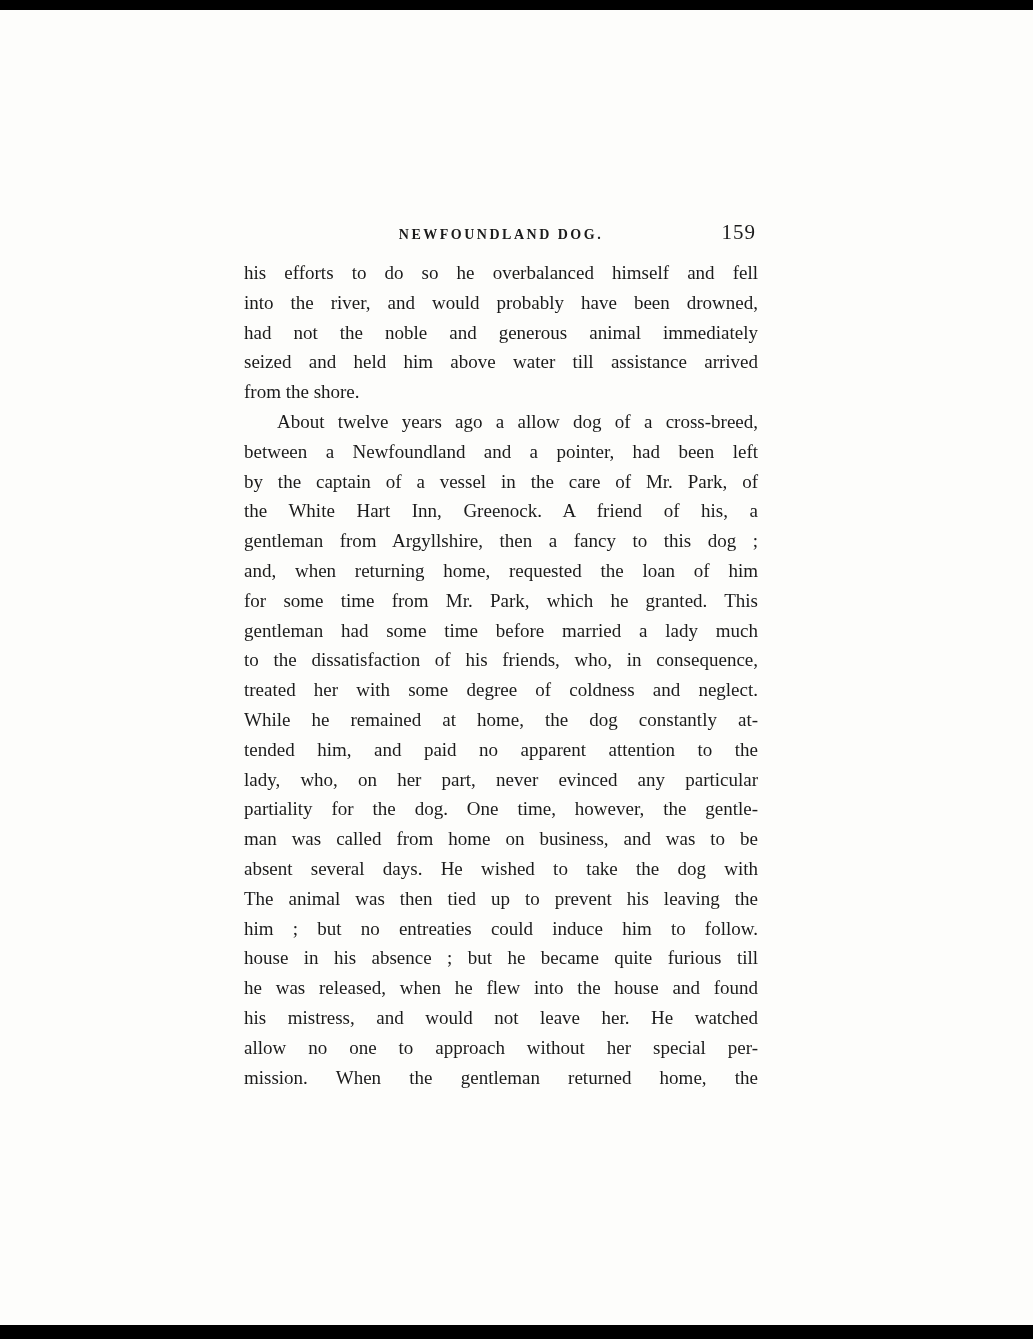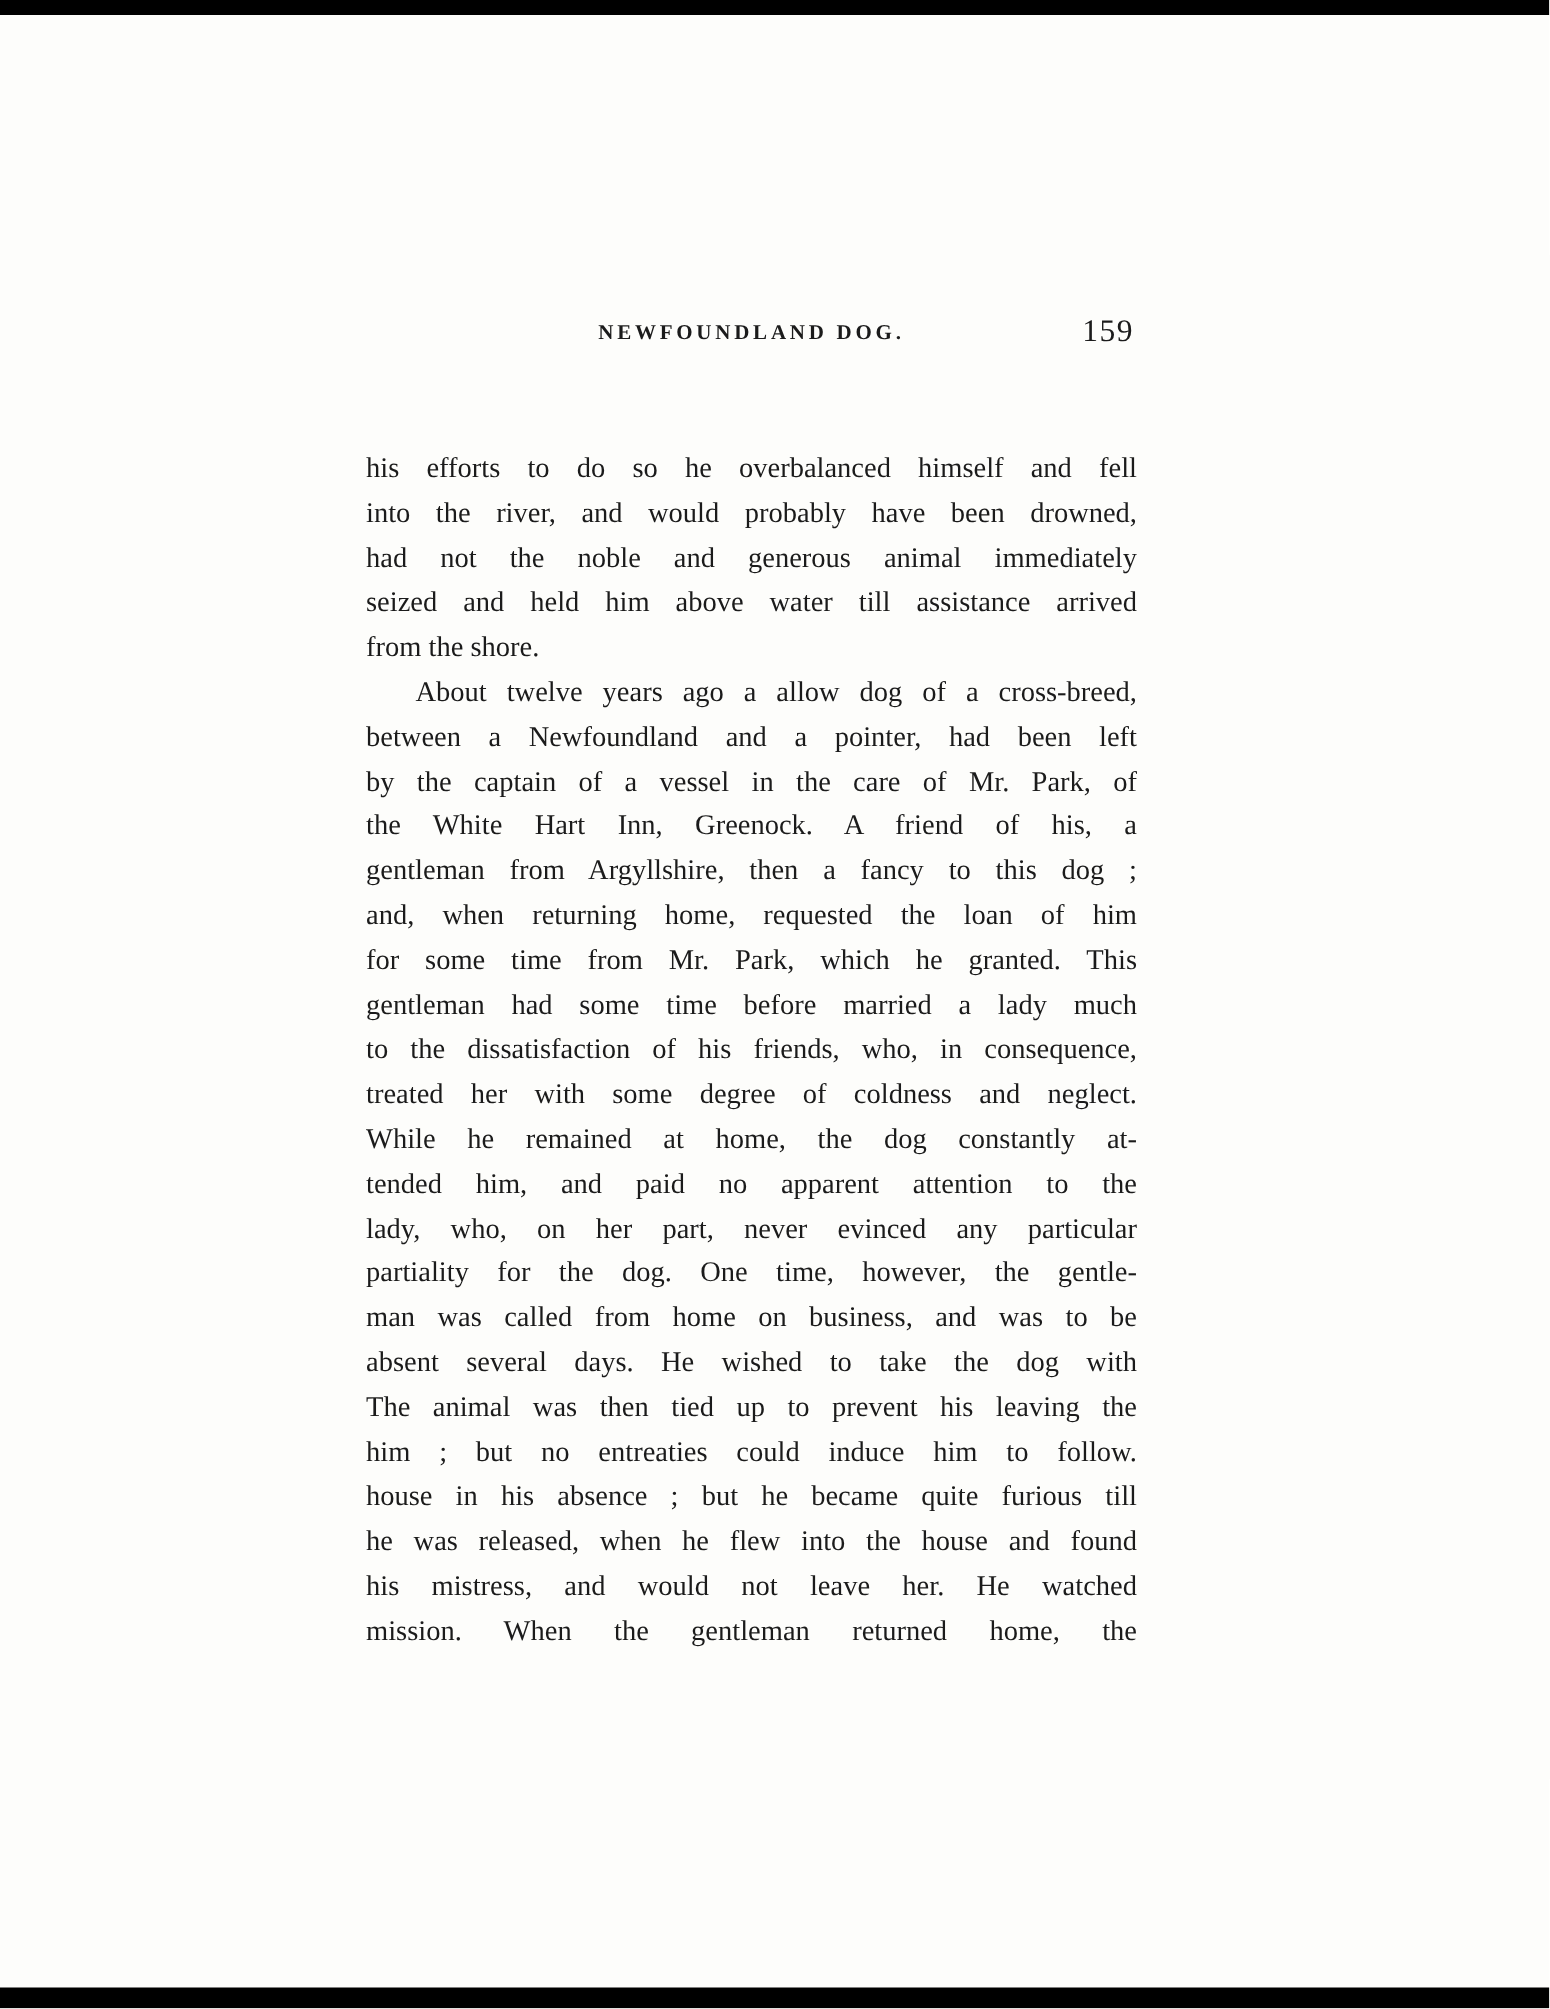--- a/index.html
+++ b/index.html
@@ -20,21 +20,21 @@
     position: absolute;
     left: 0;
     right: 0;
     background: #000000;
   }
   .bar.top { top: 0; height: 10px; }
   .bar.bottom { bottom: 0; height: 14px; }
 
   .header {
     position: absolute;
-    top: 208px;
+    top: 220px;
     left: 244px;
     width: 514px;
     height: 34px;
     text-align: right;
   }
   .running-title {
     position: absolute;
     left: 50%;
     transform: translateX(-50%);
     top: 7px;
@@ -52,21 +52,20 @@
     margin-left: 40px;
   }
 
   .body-text {
     position: absolute;
     top: 258px;
     left: 244px;
     width: 514px;
     font-size: 19px;
     line-height: 29.8px;
-    margin-top: 40px;
   }
   .line {
     text-align: justify;
     text-align-last: justify;
   }
   .line.lastleft {
     text-align-last: left;
   }
   .line.indent {
     text-indent: 33px;
@@ -104,15 +103,16 @@
       <div class="line">tended him, and paid no apparent attention to the</div>
       <div class="line">lady, who, on her part, never evinced any particular</div>
       <div class="line">partiality for the dog.  One time, however, the gentle-</div>
       <div class="line">man was called from home on business, and was to be</div>
       <div class="line">absent several days.  He wished to take the dog with</div>
       <div class="line">The animal was then tied up to prevent his leaving the</div>
       <div class="line">him ; but no entreaties could induce him to follow.</div>
       <div class="line">house in his absence ; but he became quite furious till</div>
       <div class="line">he was released, when he flew into the house and found</div>
       <div class="line">his mistress, and would not leave her.  He watched</div>
+      <div class="line">allow no one to approach without her special per-</div>
       <div class="line">mission.  When the gentleman returned home, the</div>
     </div>
 </div>
 
 </body></html>

